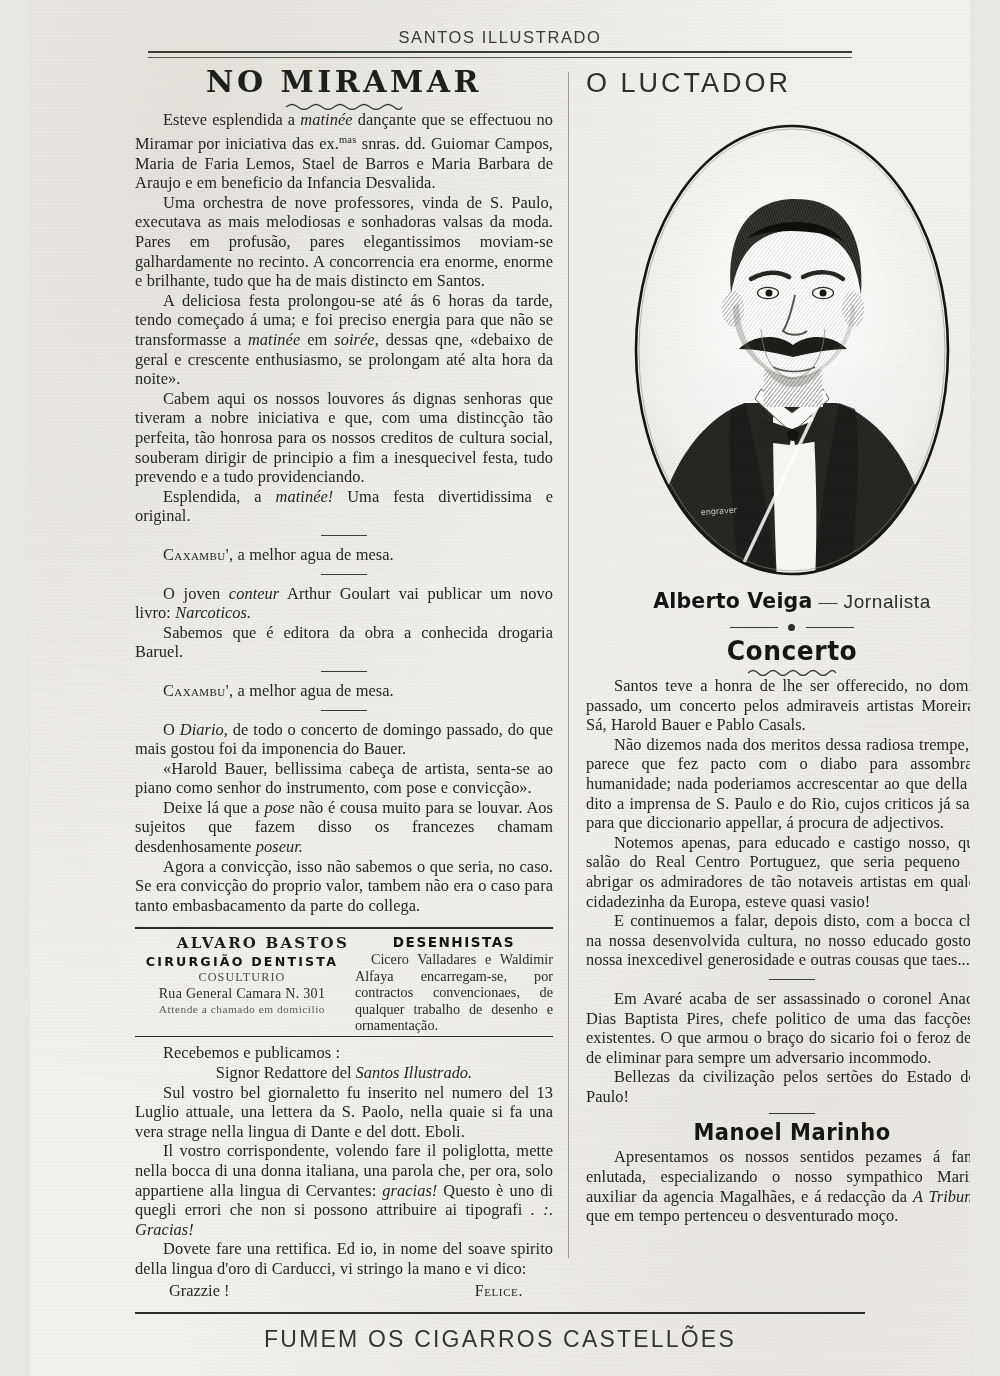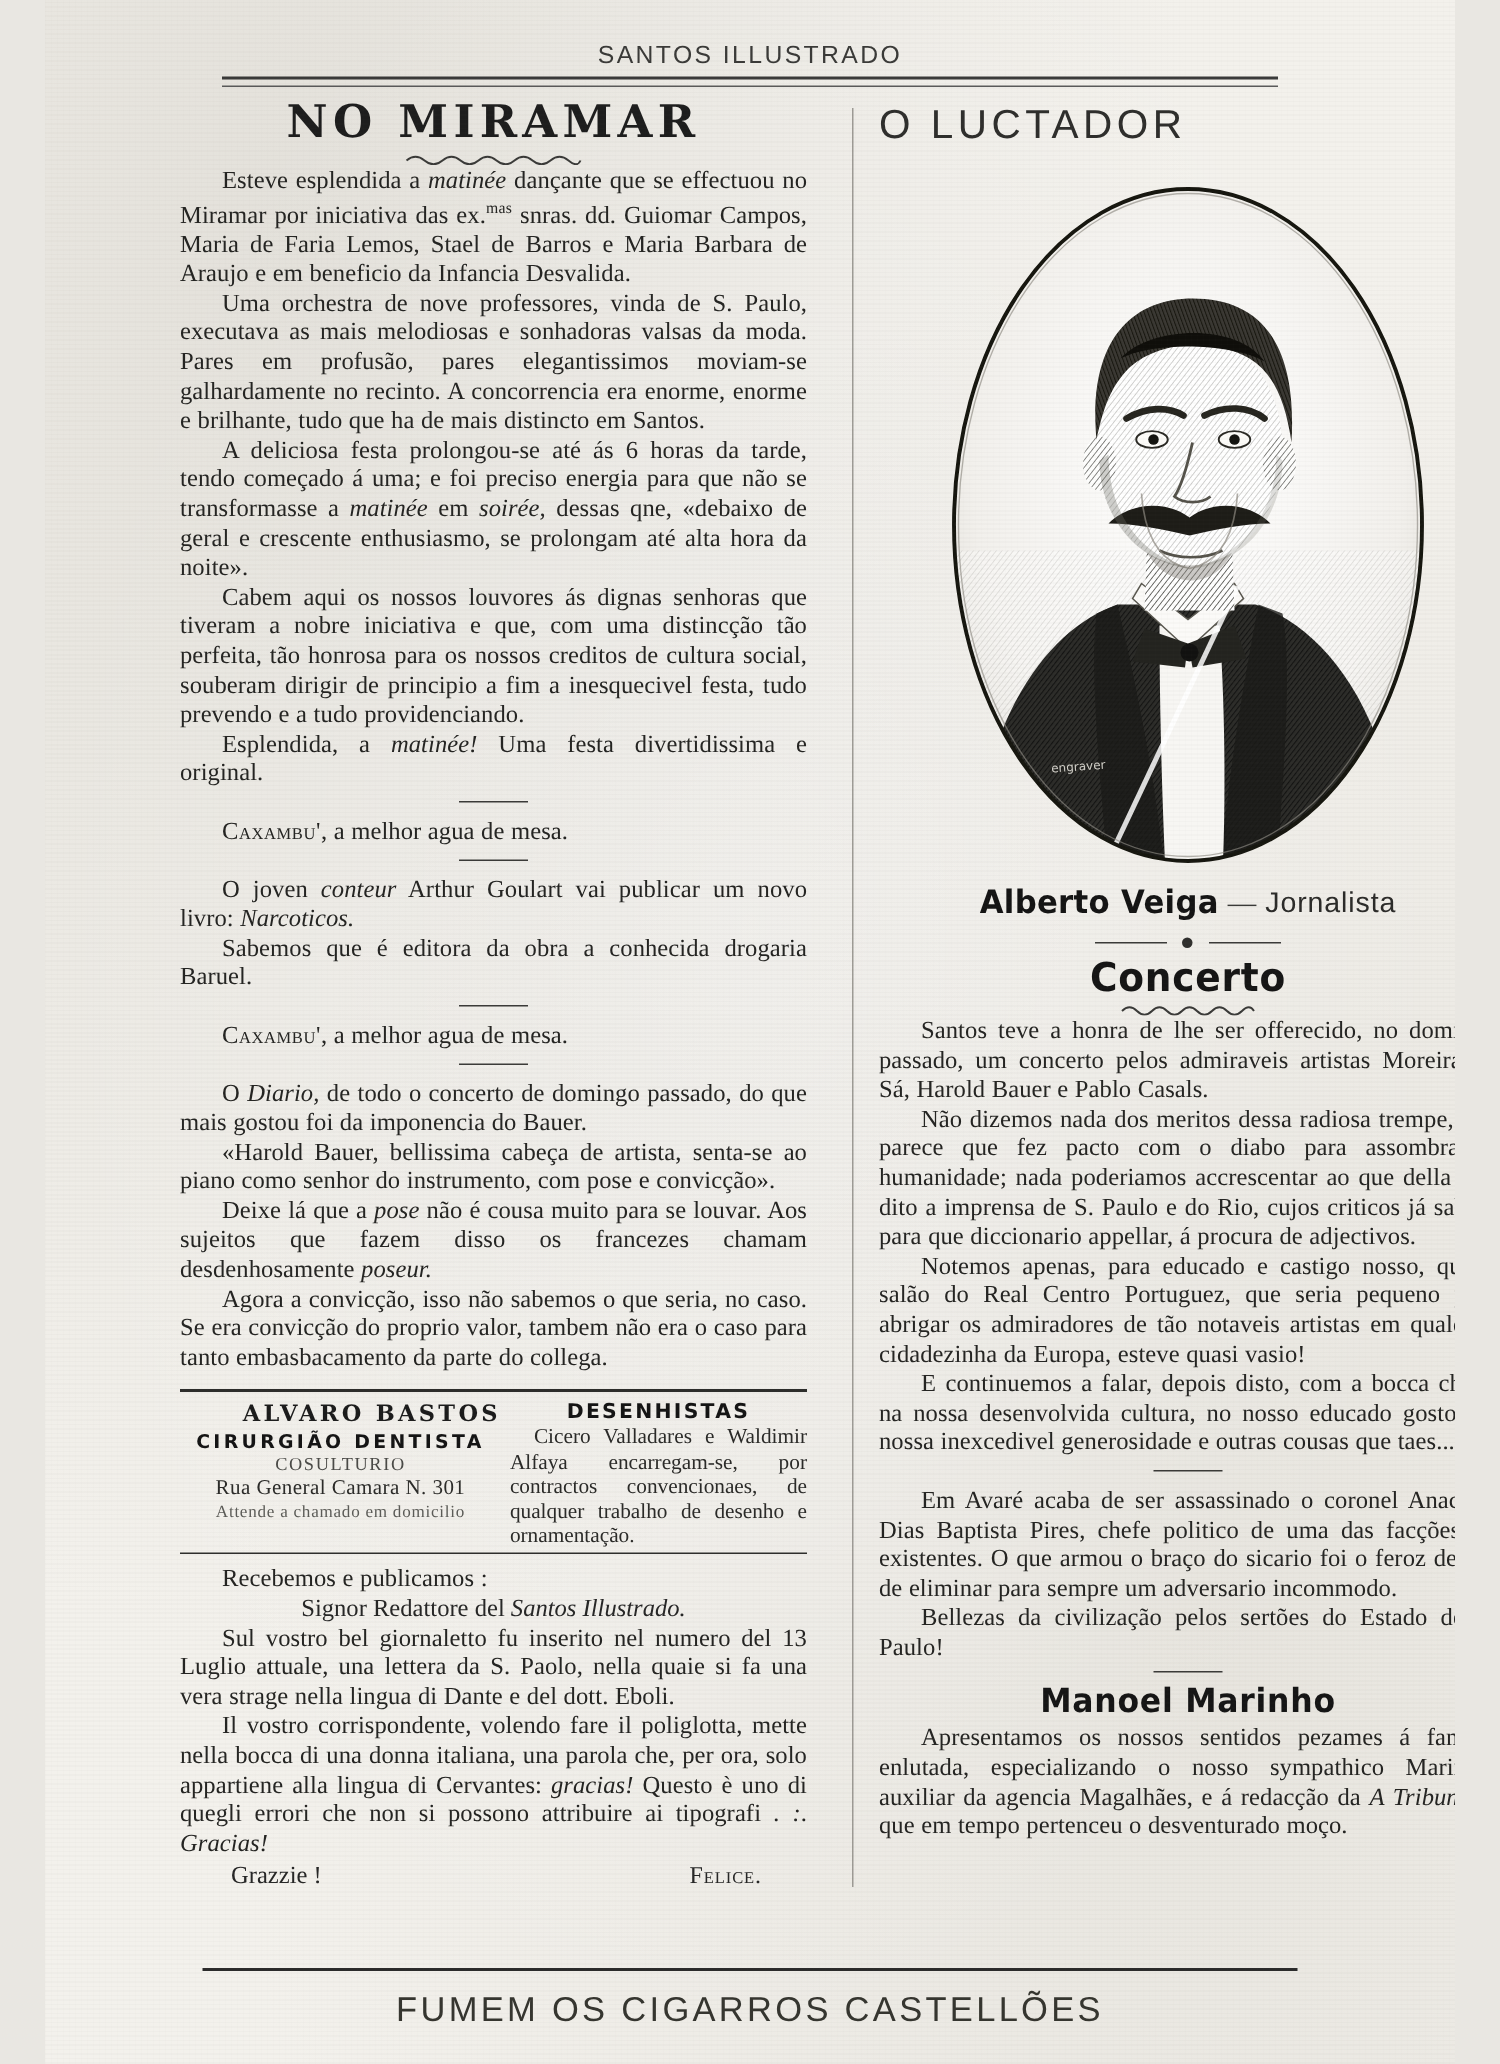--- a/index.html
+++ b/index.html
@@ -53,21 +53,21 @@
     border-top: 2px solid #2b2b2b;
     border-bottom: 1px solid #4e4e4e;
     opacity: .92;
   }
 
   
   .col {
     position: absolute;
     top: 62px;
   }
-  .col-left  { left: 90px;  width: 418px; }
+  .col-left  { left: 105px;  width: 418px; }
   .col-right { left: 556px;  width: 412px; }
 
   .col-divider {
     position: absolute;
     left: 538px;
     top: 72px;
     width: 1px;
     height: 1186px;
     background: #8e8c86;
     opacity: .85;
@@ -355,20 +355,21 @@
       <div class="ad-r">
         <div class="ad-head2">DESENHISTAS</div>
         <p class="ad-body">Cicero Valladares e Waldimir Alfaya encarregam-se, por contractos convencionaes, de qualquer trabalho de desenho e ornamentação.</p>
       </div>
     </div>
 
     <p class="b">Recebemos e publicamos :</p>
     <p class="centered-line">Signor Redattore del <i>Santos Illustrado.</i></p>
     <p class="b">Sul vostro bel giornaletto fu inserito nel numero del 13 Luglio attuale, una lettera da S. Paolo, nella quaie si fa una vera strage nella lingua di Dante e del dott. Eboli.</p>
     <p class="b">Il vostro corrispondente, volendo fare il poliglotta, mette nella bocca di una donna italiana, una parola che, per ora, solo appartiene alla lingua di Cervantes: <i>gracias!</i> Questo è uno di quegli errori che non si possono attribuire ai tipografi <i>. :</i>. <i>Gracias!</i></p>
+    <p class="b">Dovete fare una rettifica. Ed io, in nome del soave spirito della lingua d'oro di Carducci, vi stringo la mano e vi dico:</p>
     <div class="sig-row">
       <span class="sig-left">Grazzie !</span>
       <span class="sig-right">Felice.</span>
     </div>
   </div>
 
   <div class="col col-right">
 
     <div class="hd-thin">O LUCTADOR</div>
 

